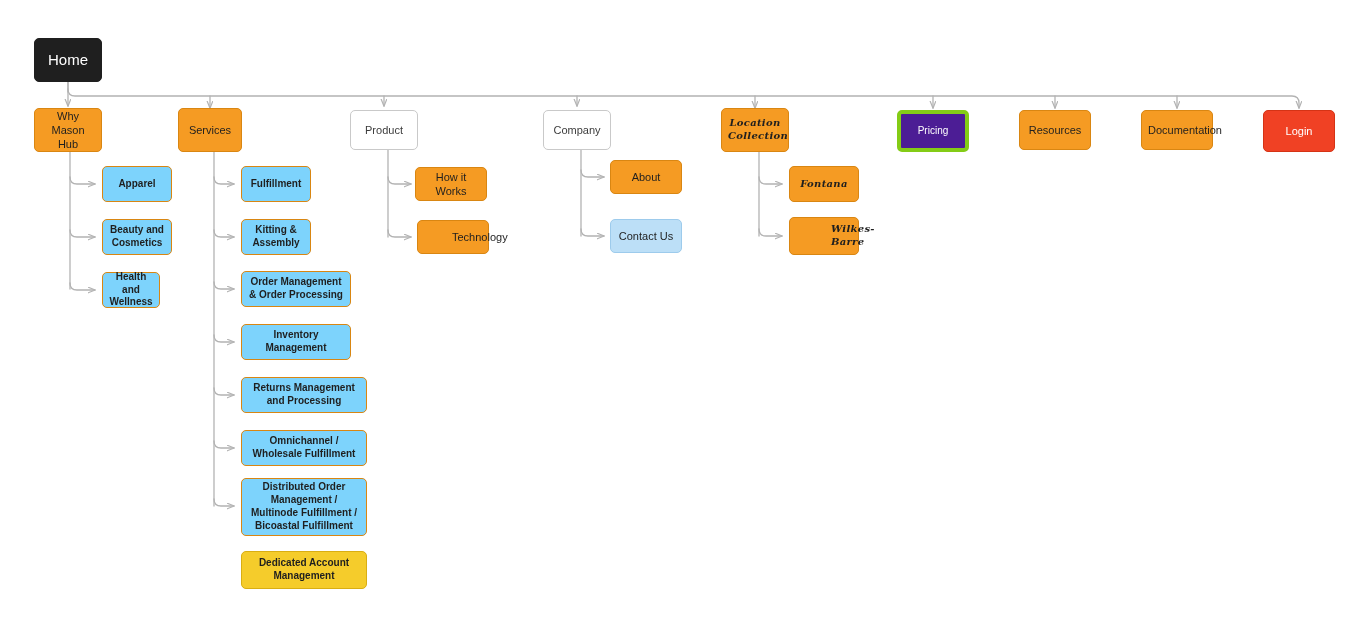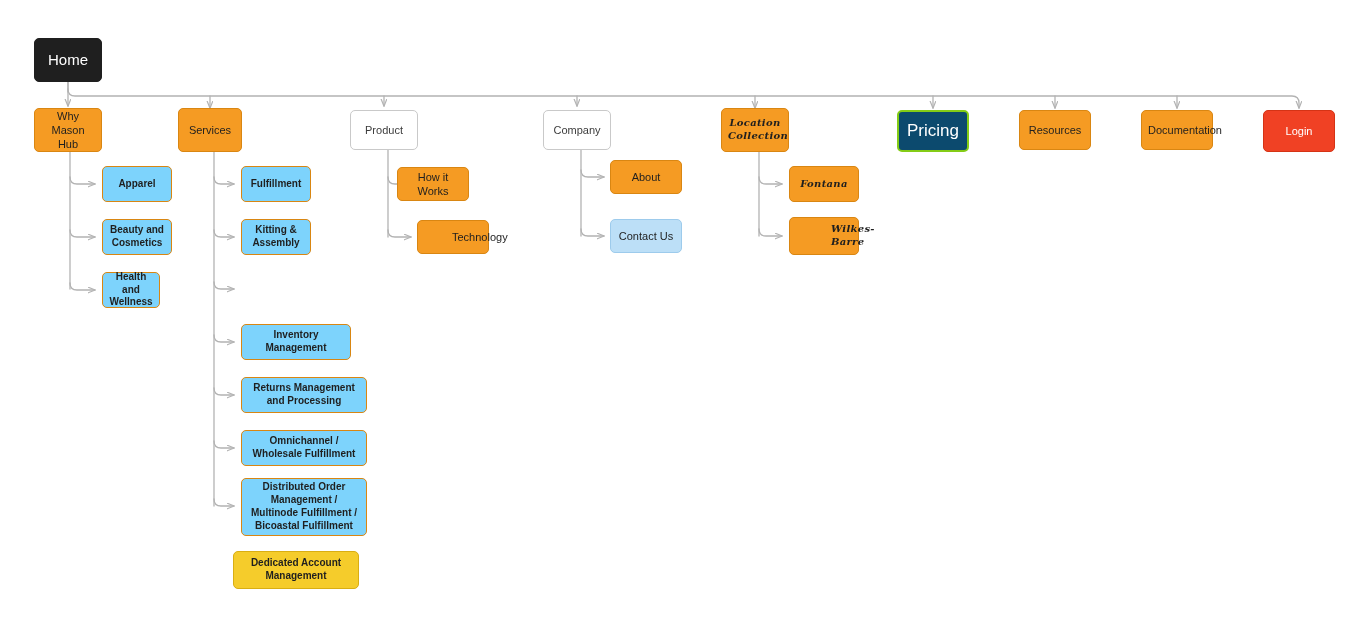--- a/index.html
+++ b/index.html
@@ -76,24 +76,24 @@
     font-weight:400;
   }
   .v-blue{
     background:#BCDFF7;
     color:#1f1f1f;
     border:1px solid #9DCBEC;
     font-size:11px;
     font-weight:400;
   }
   .v-purple{
-    background:#0c4a6e;
+    background:#4c1d95;
     color:#ffffff;
-    border:2px solid #84cc16;
-    font-size:17px;
+    border:4px solid #84cc16;
+    font-size:10px;
     font-weight:400;
   }
   .v-red{
     background:#F04124;
     color:#ffffff;
     border:1px solid #D53315;
     font-size:11px;
     font-weight:400;
   }
   
@@ -179,40 +179,43 @@
 
   <div class="node v-orange" style="left:178px;top:108px;width:64px;height:44px;">
     <span class="lbl">Services</span>
   </div>
   <div class="node v-orange-b" style="left:241px;top:166px;width:70px;height:36px;">
     <span class="lbl">Fulfillment</span>
   </div>
   <div class="node v-orange-b" style="left:241px;top:219px;width:70px;height:36px;">
     <span class="lbl">Kitting &amp; Assembly</span>
   </div>
+  <div class="node v-orange-b" style="left:241px;top:271px;width:110px;height:36px;">
+    <span class="lbl">Order Management &amp; Order Processing</span>
+  </div>
   <div class="node v-orange-b" style="left:241px;top:324px;width:110px;height:36px;">
     <span class="lbl">Inventory Management</span>
   </div>
   <div class="node v-orange-b" style="left:241px;top:377px;width:126px;height:36px;">
     <span class="lbl">Returns Management and Processing</span>
   </div>
   <div class="node v-orange-b" style="left:241px;top:430px;width:126px;height:36px;">
     <span class="lbl">Omnichannel / Wholesale Fulfillment</span>
   </div>
   <div class="node v-orange-b" style="left:241px;top:478px;width:126px;height:58px;">
     <span class="lbl">Distributed Order Management / Multinode Fulfillment / Bicoastal Fulfillment</span>
   </div>
-  <div class="node v-gold" style="left:233px;top:551px;width:126px;height:38px;">
+  <div class="node v-gold" style="left:241px;top:551px;width:126px;height:38px;">
     <span class="lbl">Dedicated Account Management</span>
   </div>
 
   <div class="node v-white" style="left:350px;top:110px;width:68px;height:40px;">
     <span class="lbl">Product</span>
   </div>
-  <div class="node v-orange" style="left:397px;top:167px;width:72px;height:34px;">
+  <div class="node v-orange" style="left:415px;top:167px;width:72px;height:34px;">
     <span class="lbl">How it Works</span>
   </div>
   <div class="node v-orange" style="left:417px;top:220px;width:72px;height:34px;padding-left:34px;">
     <span class="lbl">Technology</span>
   </div>
 
   <div class="node v-white" style="left:543px;top:110px;width:68px;height:40px;">
     <span class="lbl">Company</span>
   </div>
   <div class="node v-orange" style="left:610px;top:160px;width:72px;height:34px;">

